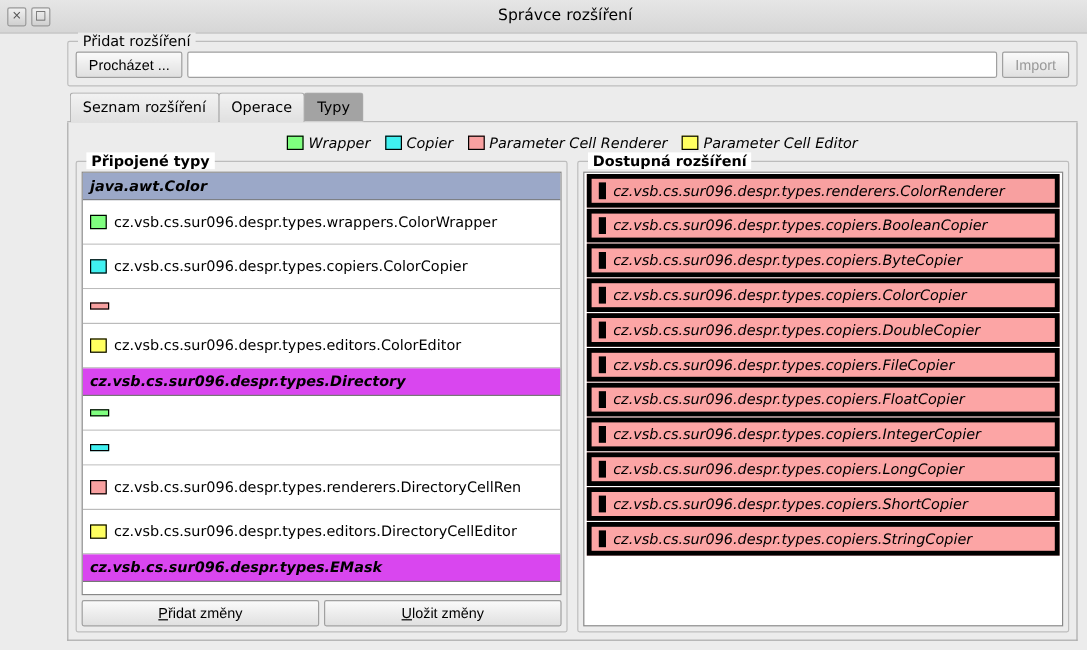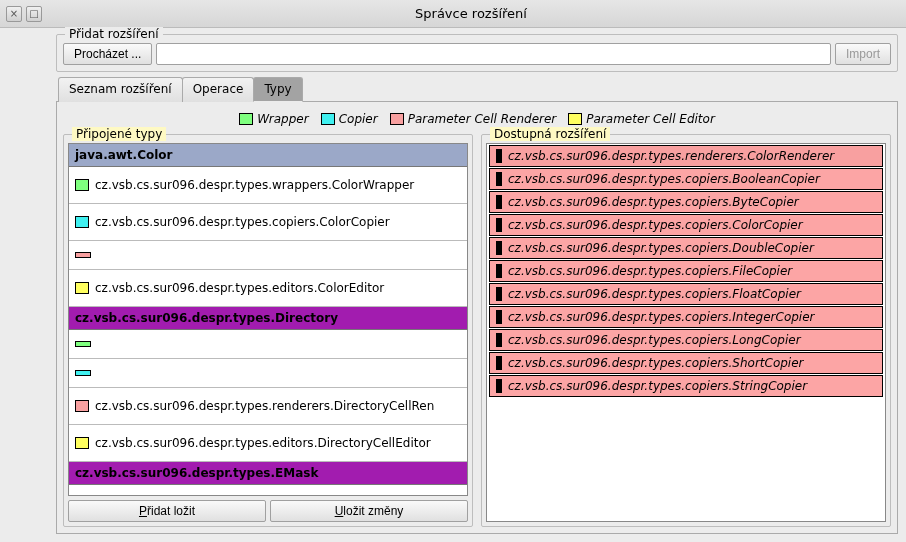--- a/index.html
+++ b/index.html
@@ -23,30 +23,30 @@
 .tab-body { flex: 1; border: 1px solid #aaa; border-top: none; padding: 6px; display: flex; flex-direction: column; gap: 4px; background: #ececec; }
 .legend-row { display: flex; justify-content: center; gap: 12px; align-items: center; font-style: italic; padding: 4px 0; }
 .legend-item { display: flex; align-items: center; gap: 4px; }
 .swatch { width: 14px; height: 12px; border: 1px solid #000; }
 .sw-wrap { background: #7fff7f; }
 .sw-copy { background: #40f0f0; }
 .sw-rend { background: #f8a0a0; }
 .sw-edit { background: #ffff60; }
 .panels { flex: 1; display: flex; gap: 8px; min-height: 0; }
 .panel { flex: 1; border: 1px solid #bdbdbd; border-radius: 2px; padding: 8px 4px 4px 4px; position: relative; display: flex; flex-direction: column; min-width: 0; }
-.panel-label { position: absolute; top: -8px; left: 8px; background: #fef9c3; padding: 0 4px; font-size: 12px; }
+.panel-label { position: absolute; top: -8px; left: 8px; background: #ffffff; padding: 0 4px; font-size: 12px; font-weight: bold; }
 .list-scroll { flex: 1; overflow: hidden; border: 1px solid #888; background: #fff; display: flex; }
 .list-inner { flex: 1; overflow-y: scroll; overflow-x: hidden; }
 .list-inner.xscroll { overflow-x: scroll; }
-.group-header { background: #9ba8c8; color: #000; font-weight: bold; padding: 4px 6px; border-bottom: 1px solid #777; }
-.group-header.light { background: #a21caf; }
+.group-header { background: #9ba8c8; color: #000; font-weight: bold; padding: 4px 6px; border-bottom: 1px solid #777; font-style: italic; }
+.group-header.light { background: #d946ef; }
 .type-row { display: flex; align-items: center; gap: 6px; padding: 11px 6px; border-bottom: 1px solid #bbb; background: #fff; white-space: nowrap; }
 .row-swatch { width: 14px; height: 12px; border: 1px solid #000; flex-shrink: 0; }
 .row-swatch.tiny { width: 16px; height: 6px; }
-.ext-row { display: flex; align-items: center; gap: 6px; padding: 3px 6px; border: 1px solid #000000; margin: 1px 2px; white-space: nowrap; font-style: italic; cursor: pointer; }
+.ext-row { display: flex; align-items: center; gap: 6px; padding: 3px 6px; border: 4px solid #000000; margin: 1px 2px; white-space: nowrap; font-style: italic; cursor: pointer; }
 .ext-row.copier { background: #fca5a5; }
 .ext-row.renderer { background: #f8a0a0; }
 .marker { width: 6px; height: 14px; background: #000; flex-shrink: 0; }
 .btn-row { display: flex; gap: 4px; margin-top: 4px; }
 .btn-row .btn { flex: 1; }
 .underline-char { text-decoration: underline; }
 
 ::-webkit-scrollbar { width: 16px; height: 16px; }
 ::-webkit-scrollbar-track { background: #e0e0e0; border: 1px solid #bbb; }
 ::-webkit-scrollbar-thumb { background: linear-gradient(#c8c8d8,#9aa0c0); border: 1px solid #777; border-radius: 2px; }
@@ -140,21 +140,21 @@
                     <span>cz.vsb.cs.sur096.despr.types.renderers.DirectoryCellRen</span>
                   </div>
                   <div class="type-row">
                     <div class="row-swatch sw-edit"></div>
                     <span>cz.vsb.cs.sur096.despr.types.editors.DirectoryCellEditor</span>
                   </div>
                   <div class="group-header light">cz.vsb.cs.sur096.despr.types.EMask</div>
                 </div>
             </div>
             <div class="btn-row">
-              <button class="btn"><span class="underline-char">P</span><span>řidat ložit</span></button>
+              <button class="btn"><span class="underline-char">P</span><span>řidat změny</span></button>
               <button class="btn"><span class="underline-char">U</span><span>ložit změny</span></button>
             </div>
           </div>
 
           <div class="panel">
             <div class="panel-label">Dostupná rozšíření</div>
             <div class="list-scroll">
               <div class="list-inner xscroll" id="right-list">
                   <div class="ext-row renderer">
                     <div class="marker"></div>

